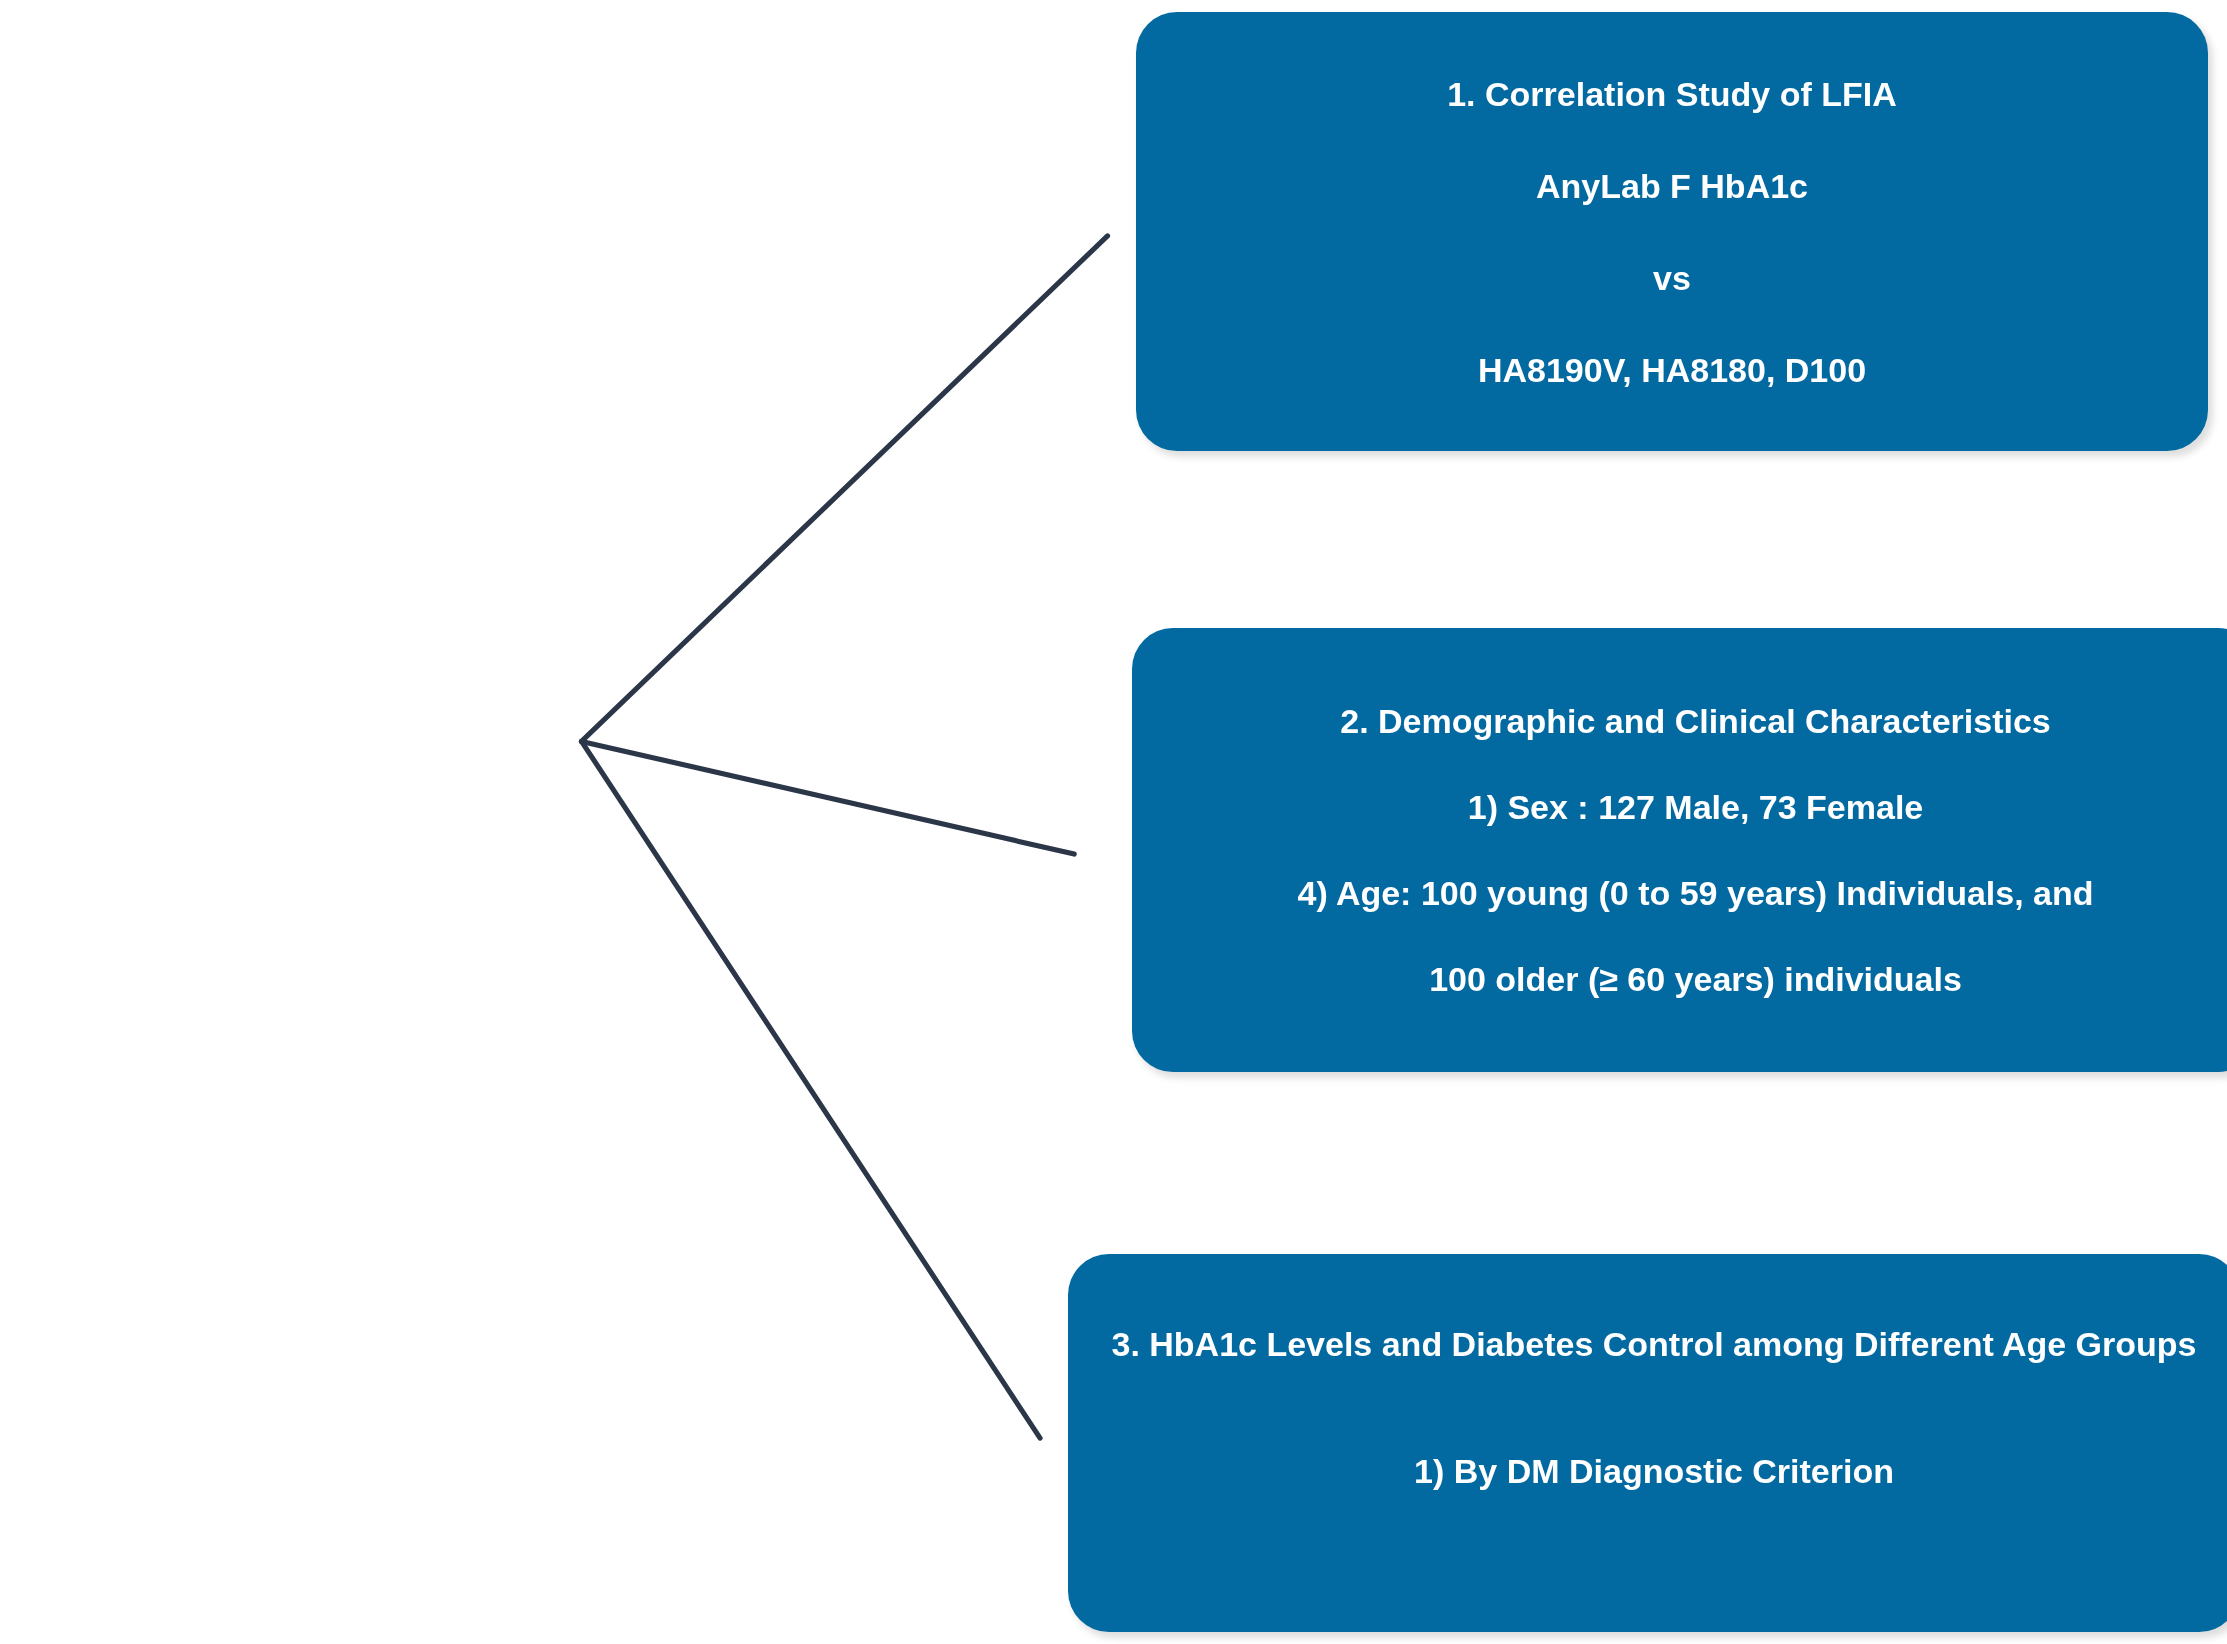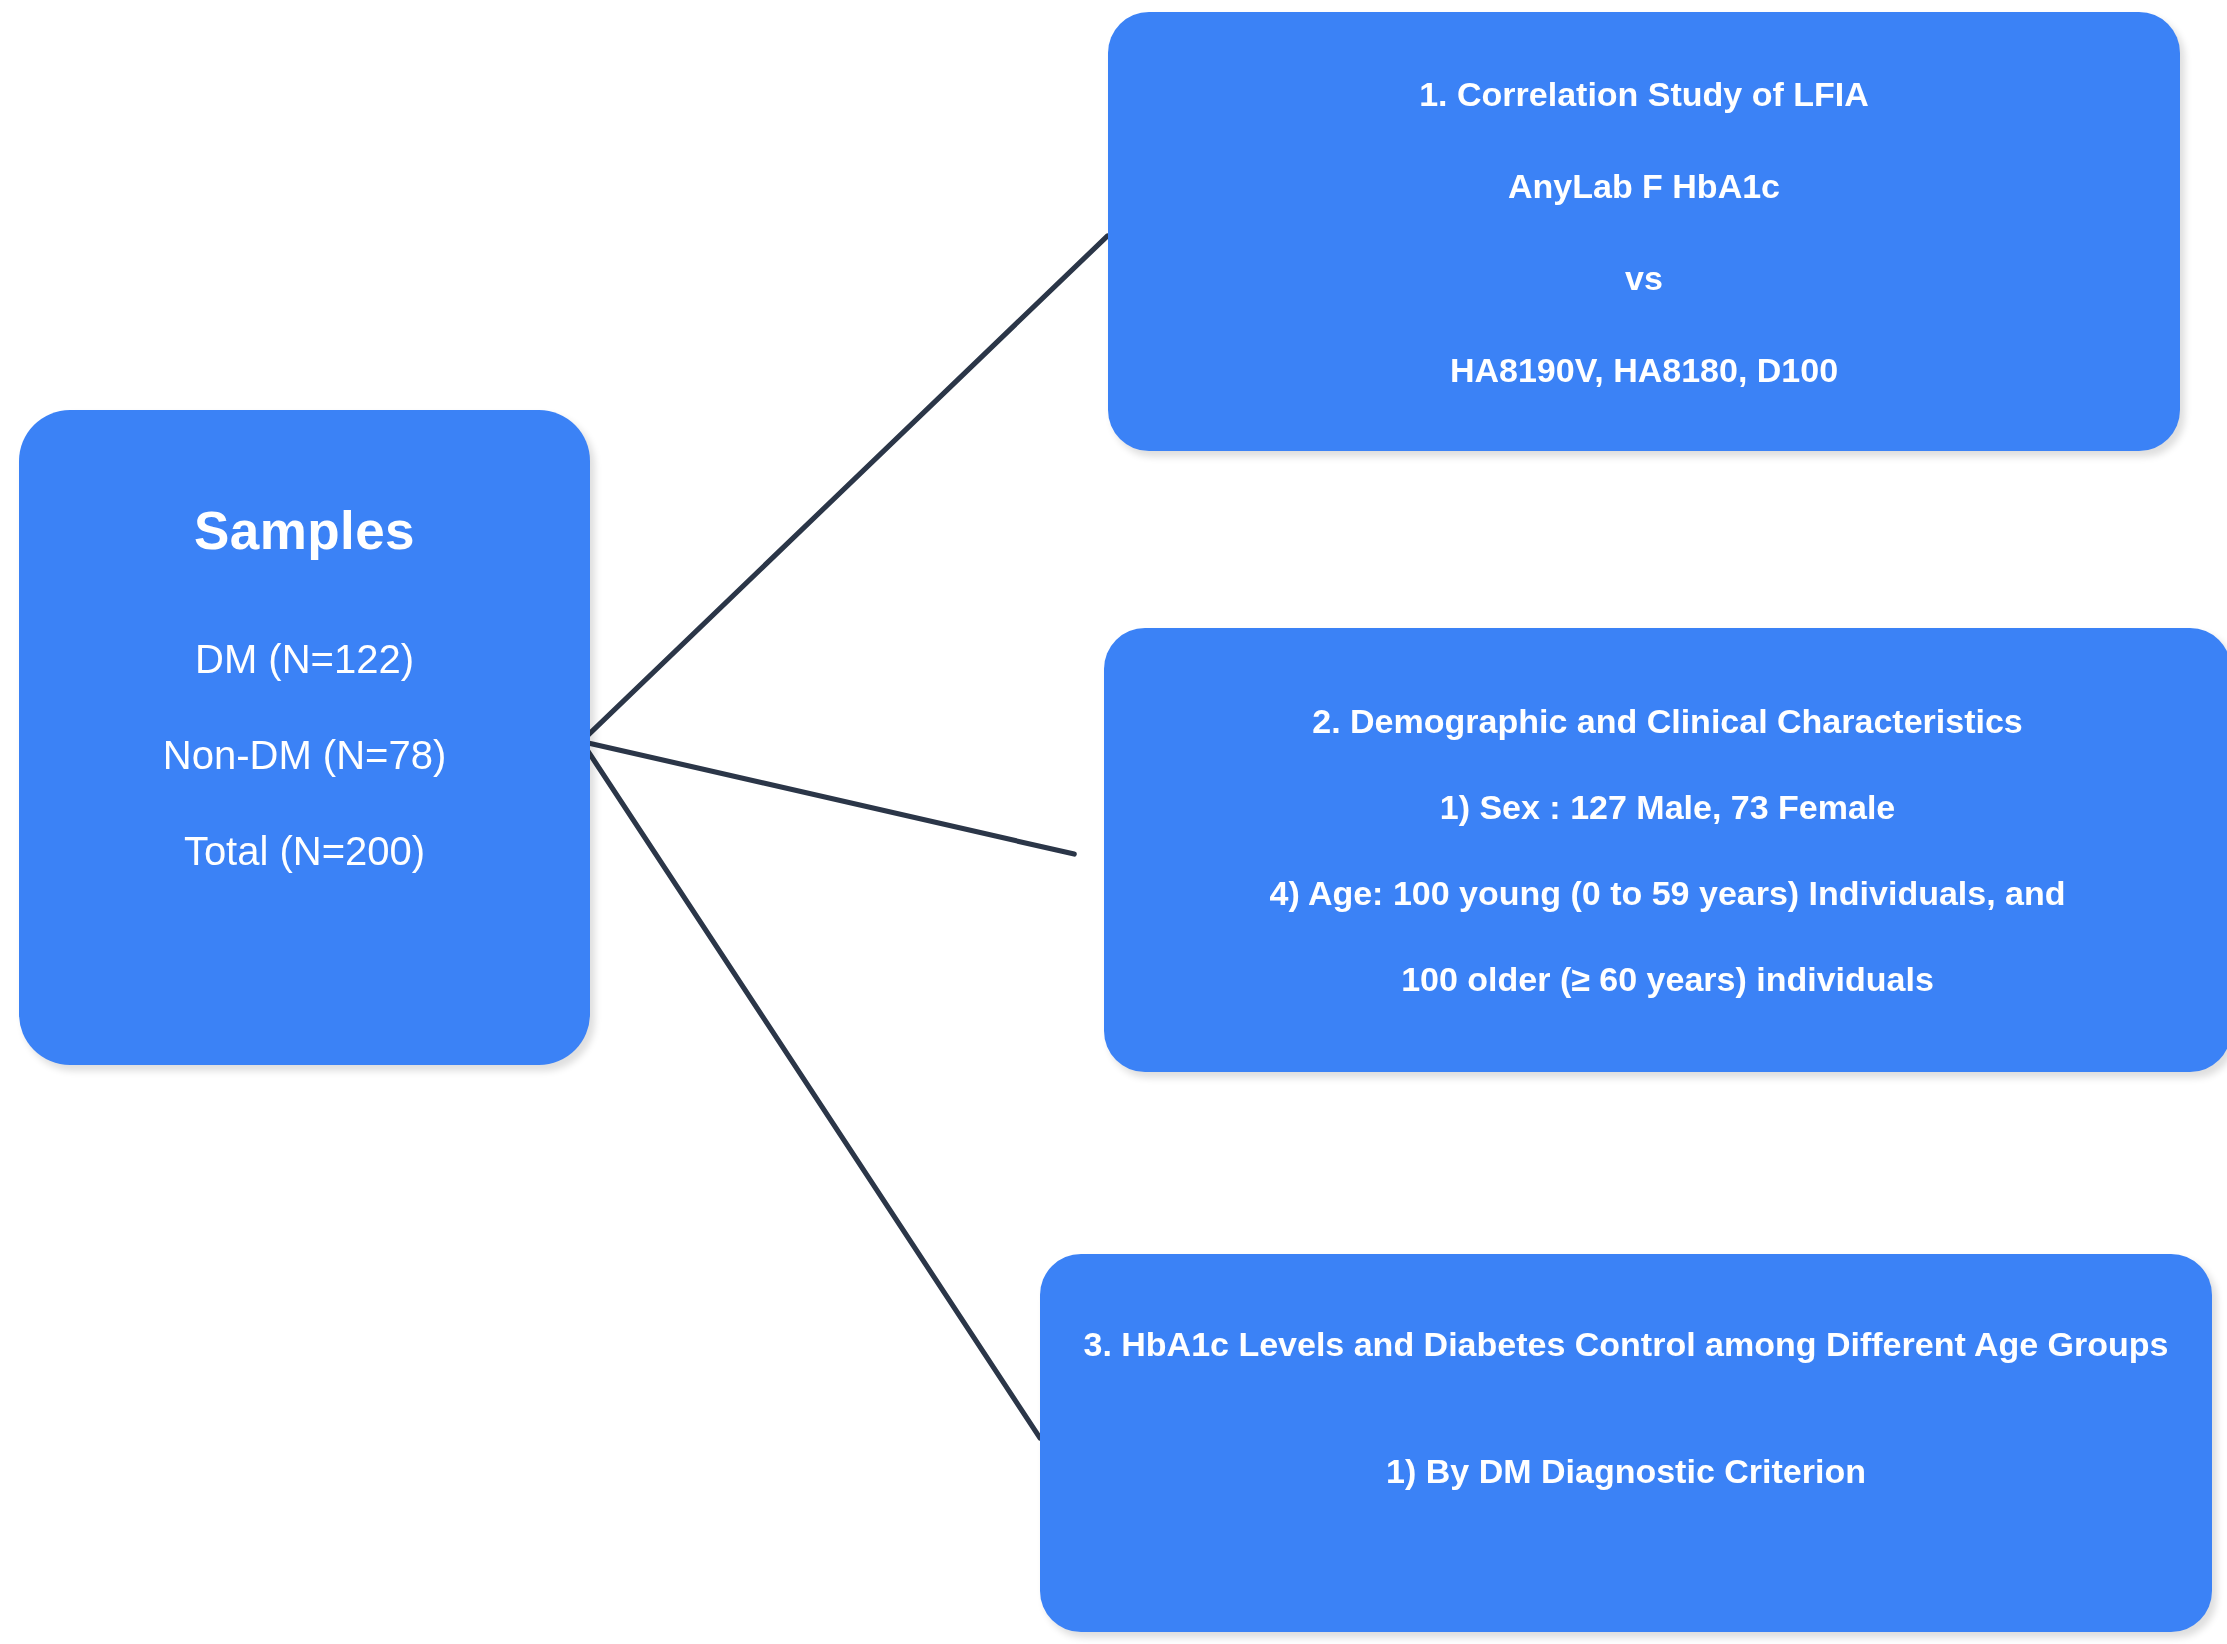--- a/index.html
+++ b/index.html
@@ -21,30 +21,31 @@
     position: absolute;
     left: 0;
     top: 0;
     width: 2227px;
     height: 1645px;
     pointer-events: none;
   }
   .node {
     position: absolute;
     box-sizing: border-box;
-    background: #3b82f6;
+    background: #0369a1;
     border-radius: 41px;
     color: #ffffff;
     display: flex;
     flex-direction: column;
     align-items: center;
     justify-content: center;
     text-align: center;
     box-shadow: 4.3px 5.1px 7.7px rgba(0,0,0,0.13);
     padding: 0 22px;
+    margin-left: 28px;
   }
   
   #node-samples {
     left: 19px;
     top: 410px;
     width: 571px;
     height: 655px;
     border-radius: 51px;
     justify-content: flex-start;
     padding-top: 94px;
@@ -106,26 +107,20 @@
 <body>
 
 <div id="canvas">
 
   <svg id="connectors" viewBox="0 0 2608 1926" xmlns="http://www.w3.org/2000/svg">
     <line x1="681" y1="868" x2="1297" y2="276" stroke="#2b3648" stroke-width="6" stroke-linecap="round"></line>
     <line x1="681" y1="868" x2="1258" y2="1000" stroke="#2b3648" stroke-width="6" stroke-linecap="round"></line>
     <line x1="681" y1="868" x2="1218" y2="1684" stroke="#2b3648" stroke-width="6" stroke-linecap="round"></line>
   </svg>
 
-  <div class="node" id="node-samples">
-    <div class="title">Samples</div>
-    <div class="line">DM (N=122)</div>
-    <div class="line">Non-DM (N=78)</div>
-    <div class="line">Total (N=200)</div>
-  </div>
 
   <div class="node branch" id="node-branch-1">
     <div class="line">1. Correlation Study of LFIA</div>
     <div class="line">AnyLab F HbA1c</div>
     <div class="line">vs</div>
     <div class="line">HA8190V, HA8180, D100</div>
   </div>
 
   <div class="node branch" id="node-branch-2">
     <div class="line">2. Demographic and Clinical Characteristics</div>

